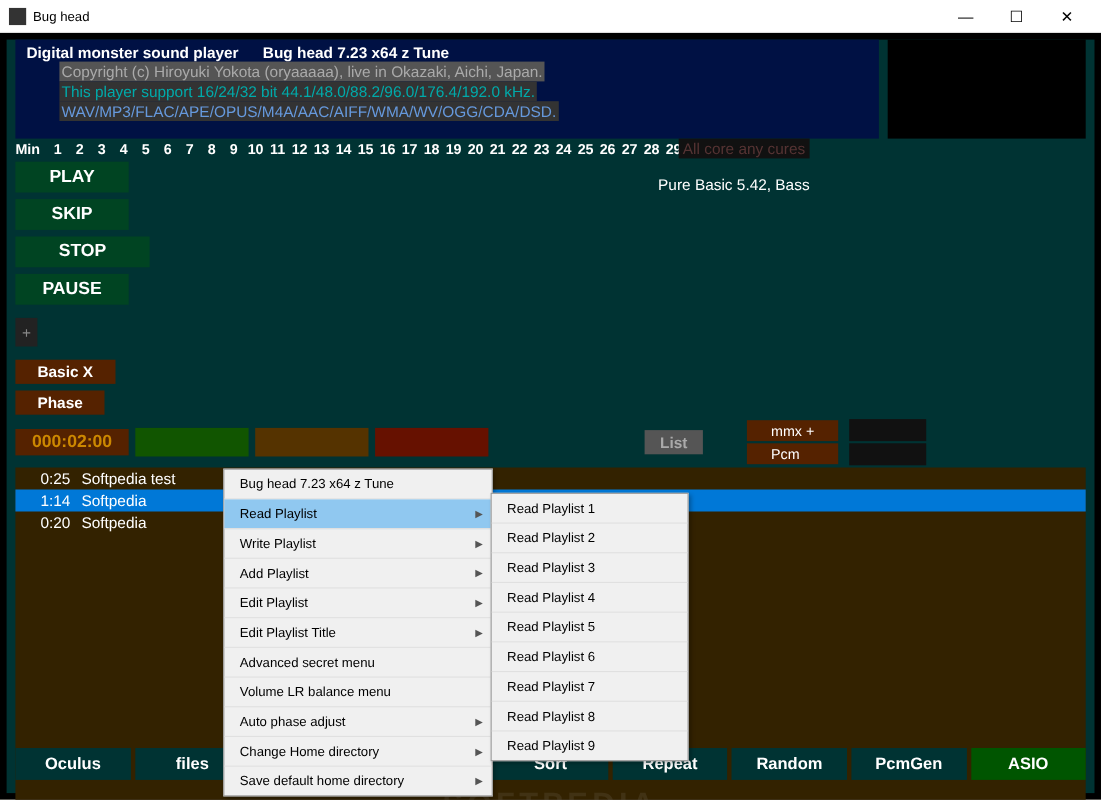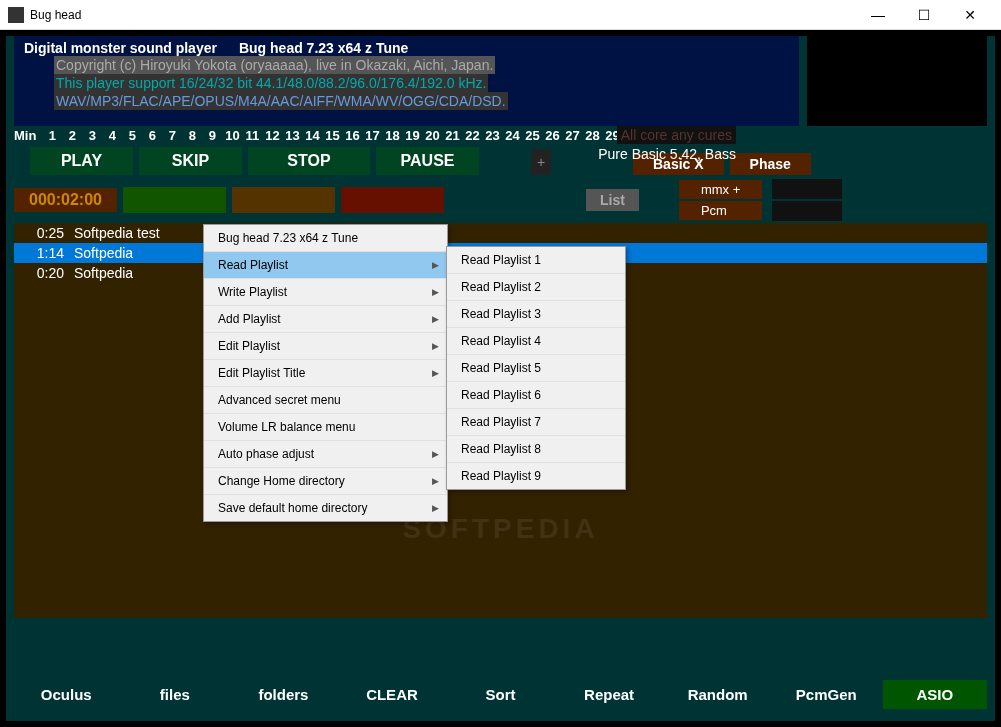--- a/index.html
+++ b/index.html
@@ -22,31 +22,31 @@
 .count-badge { color: #00cccc; font-weight: bold; font-size: 14px; padding: 3px 14px; }
 
 .info-section { display: flex; padding: 0 8px; gap: 8px; }
 .info-text { background: #001144; flex: 1; padding: 4px 10px; font-size: 14px; }
 .info-line1 { color: #fff; font-weight: bold; }
 .info-line1 span { margin-right: 22px; }
 .info-line2 { color: #aaa; background: #555; display: inline-block; padding: 1px 2px; }
 .info-line2-wrap { padding-left: 30px; }
 .info-line3 { color: #00aaaa; background: #333; display: inline-block; padding: 1px 2px; }
 .info-line4 { color: #6699dd; background: #333; display: inline-block; padding: 1px 2px; }
-.info-right { display: flex; flex-direction: column; align-items: flex-end; justify-content: flex-end; gap: 2px; font-size: 14px; }
+.info-right { display: flex; flex-direction: column; align-items: flex-end; justify-content: flex-end; gap: 16px; font-size: 14px; }
 .cores-text { color: #553333; background: #111; padding: 1px 4px; }
 .basic-text { color: #fff; }
 .black-box { background: #000; width: 180px; height: 90px; }
 
 .numbers-row { display: flex; padding: 2px 8px; color: #fff; font-size: 13px; font-weight: bold; gap: 0; align-items: center; }
 .num-label { margin-right: 6px; color:#fff; }
 .num { width: 20px; text-align: center; cursor: pointer; }
 .num.max { margin-left: 2px; color:#fff; }
 
-.controls-row { display: flex; padding: 2px 24px; gap: 6px; align-items: flex-end; }
+.controls-row { display: flex; padding: 2px 8px; gap: 6px; align-items: flex-start; flex-direction: column; }
 .ctrl-btn { background: #004422; color: #fff; font-weight: bold; font-size: 16px; padding: 5px 0; text-align: center; }
 .play-btn { width: 103px; }
 .skip-btn { width: 103px; }
 .stop-btn { width: 122px; }
 .pause-btn { width: 103px; }
 .plus-btn { background: #222; color: #888; width: 20px; text-align: center; padding: 5px 0; font-size: 14px; }
 .basicx-btn { background: #552200; color: #fff; font-weight: bold; padding: 3px 20px; font-size: 14px; }
 .phase-btn { background: #552200; color: #fff; font-weight: bold; padding: 3px 20px; font-size: 14px; }
 
 .status-row { display: flex; padding: 2px 8px; gap: 6px; align-items: center; }

